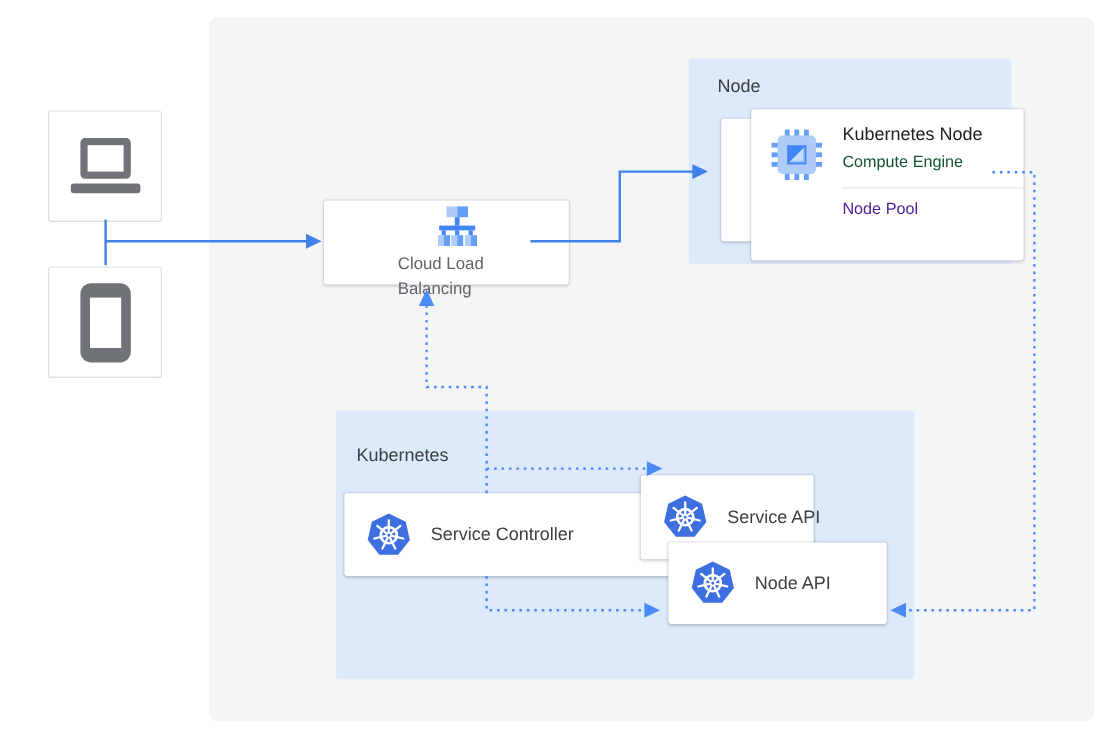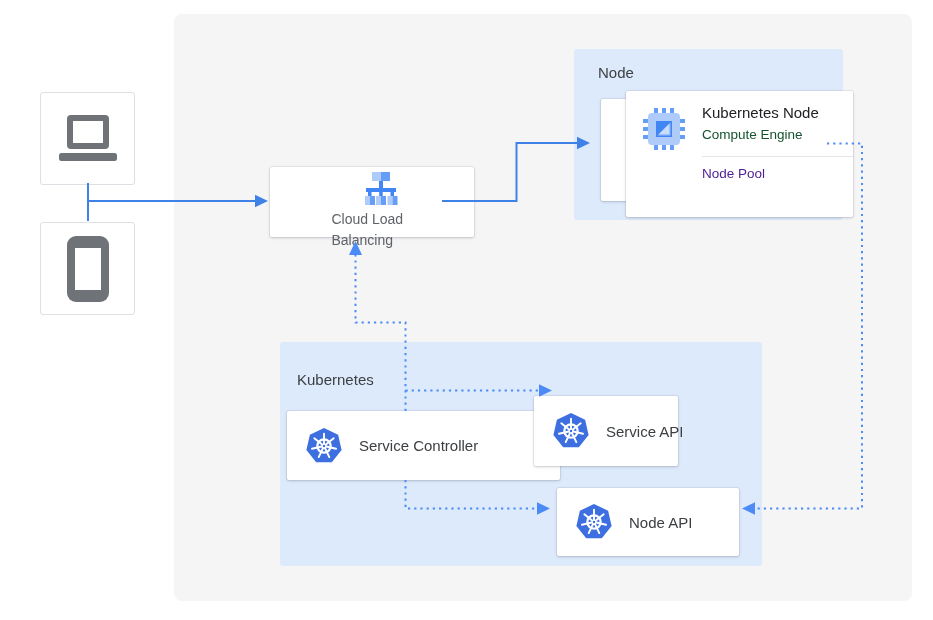--- a/index.html
+++ b/index.html
@@ -33,21 +33,21 @@
   .node-card .title{position:absolute;left:76px;top:13px;font-size:15px;color:#202124;white-space:nowrap;}
   .node-card .subtitle{position:absolute;left:76px;top:36px;font-size:13.5px;color:#14532d;white-space:nowrap;}
   .node-card .divider{position:absolute;left:76px;right:0;top:65px;height:1px;background:#e3e5e8;}
   .node-card .footer{position:absolute;left:76px;top:75px;font-size:13.5px;color:#4c1d95;white-space:nowrap;}
 
   .k8s-card{display:flex;align-items:center;}
   .k8s-card .icon-wrap{margin-left:18px;flex:0 0 auto;display:flex;}
   .k8s-card .k8s-label{margin-left:16px;font-size:15px;color:#3c4043;white-space:nowrap;}
   .sc-card{left:287px;top:411px;width:273px;height:69px;}
   .svc-api-card{left:534px;top:356px;width:144px;height:70px;margin-top:40px;}
-  .node-api-card{left:557px;top:488px;width:182px;height:68px;text-align:right;}
+  .node-api-card{left:557px;top:452px;width:182px;height:68px;text-align:right;}
 
   .connector-layer{position:absolute;left:0;top:0;pointer-events:none;}
   .hidden-defs{position:absolute;width:0;height:0;overflow:hidden;}
 </style>
 </head>
 <body>
 
 <div id="stage">
 
   <svg class="hidden-defs" aria-hidden="true">

